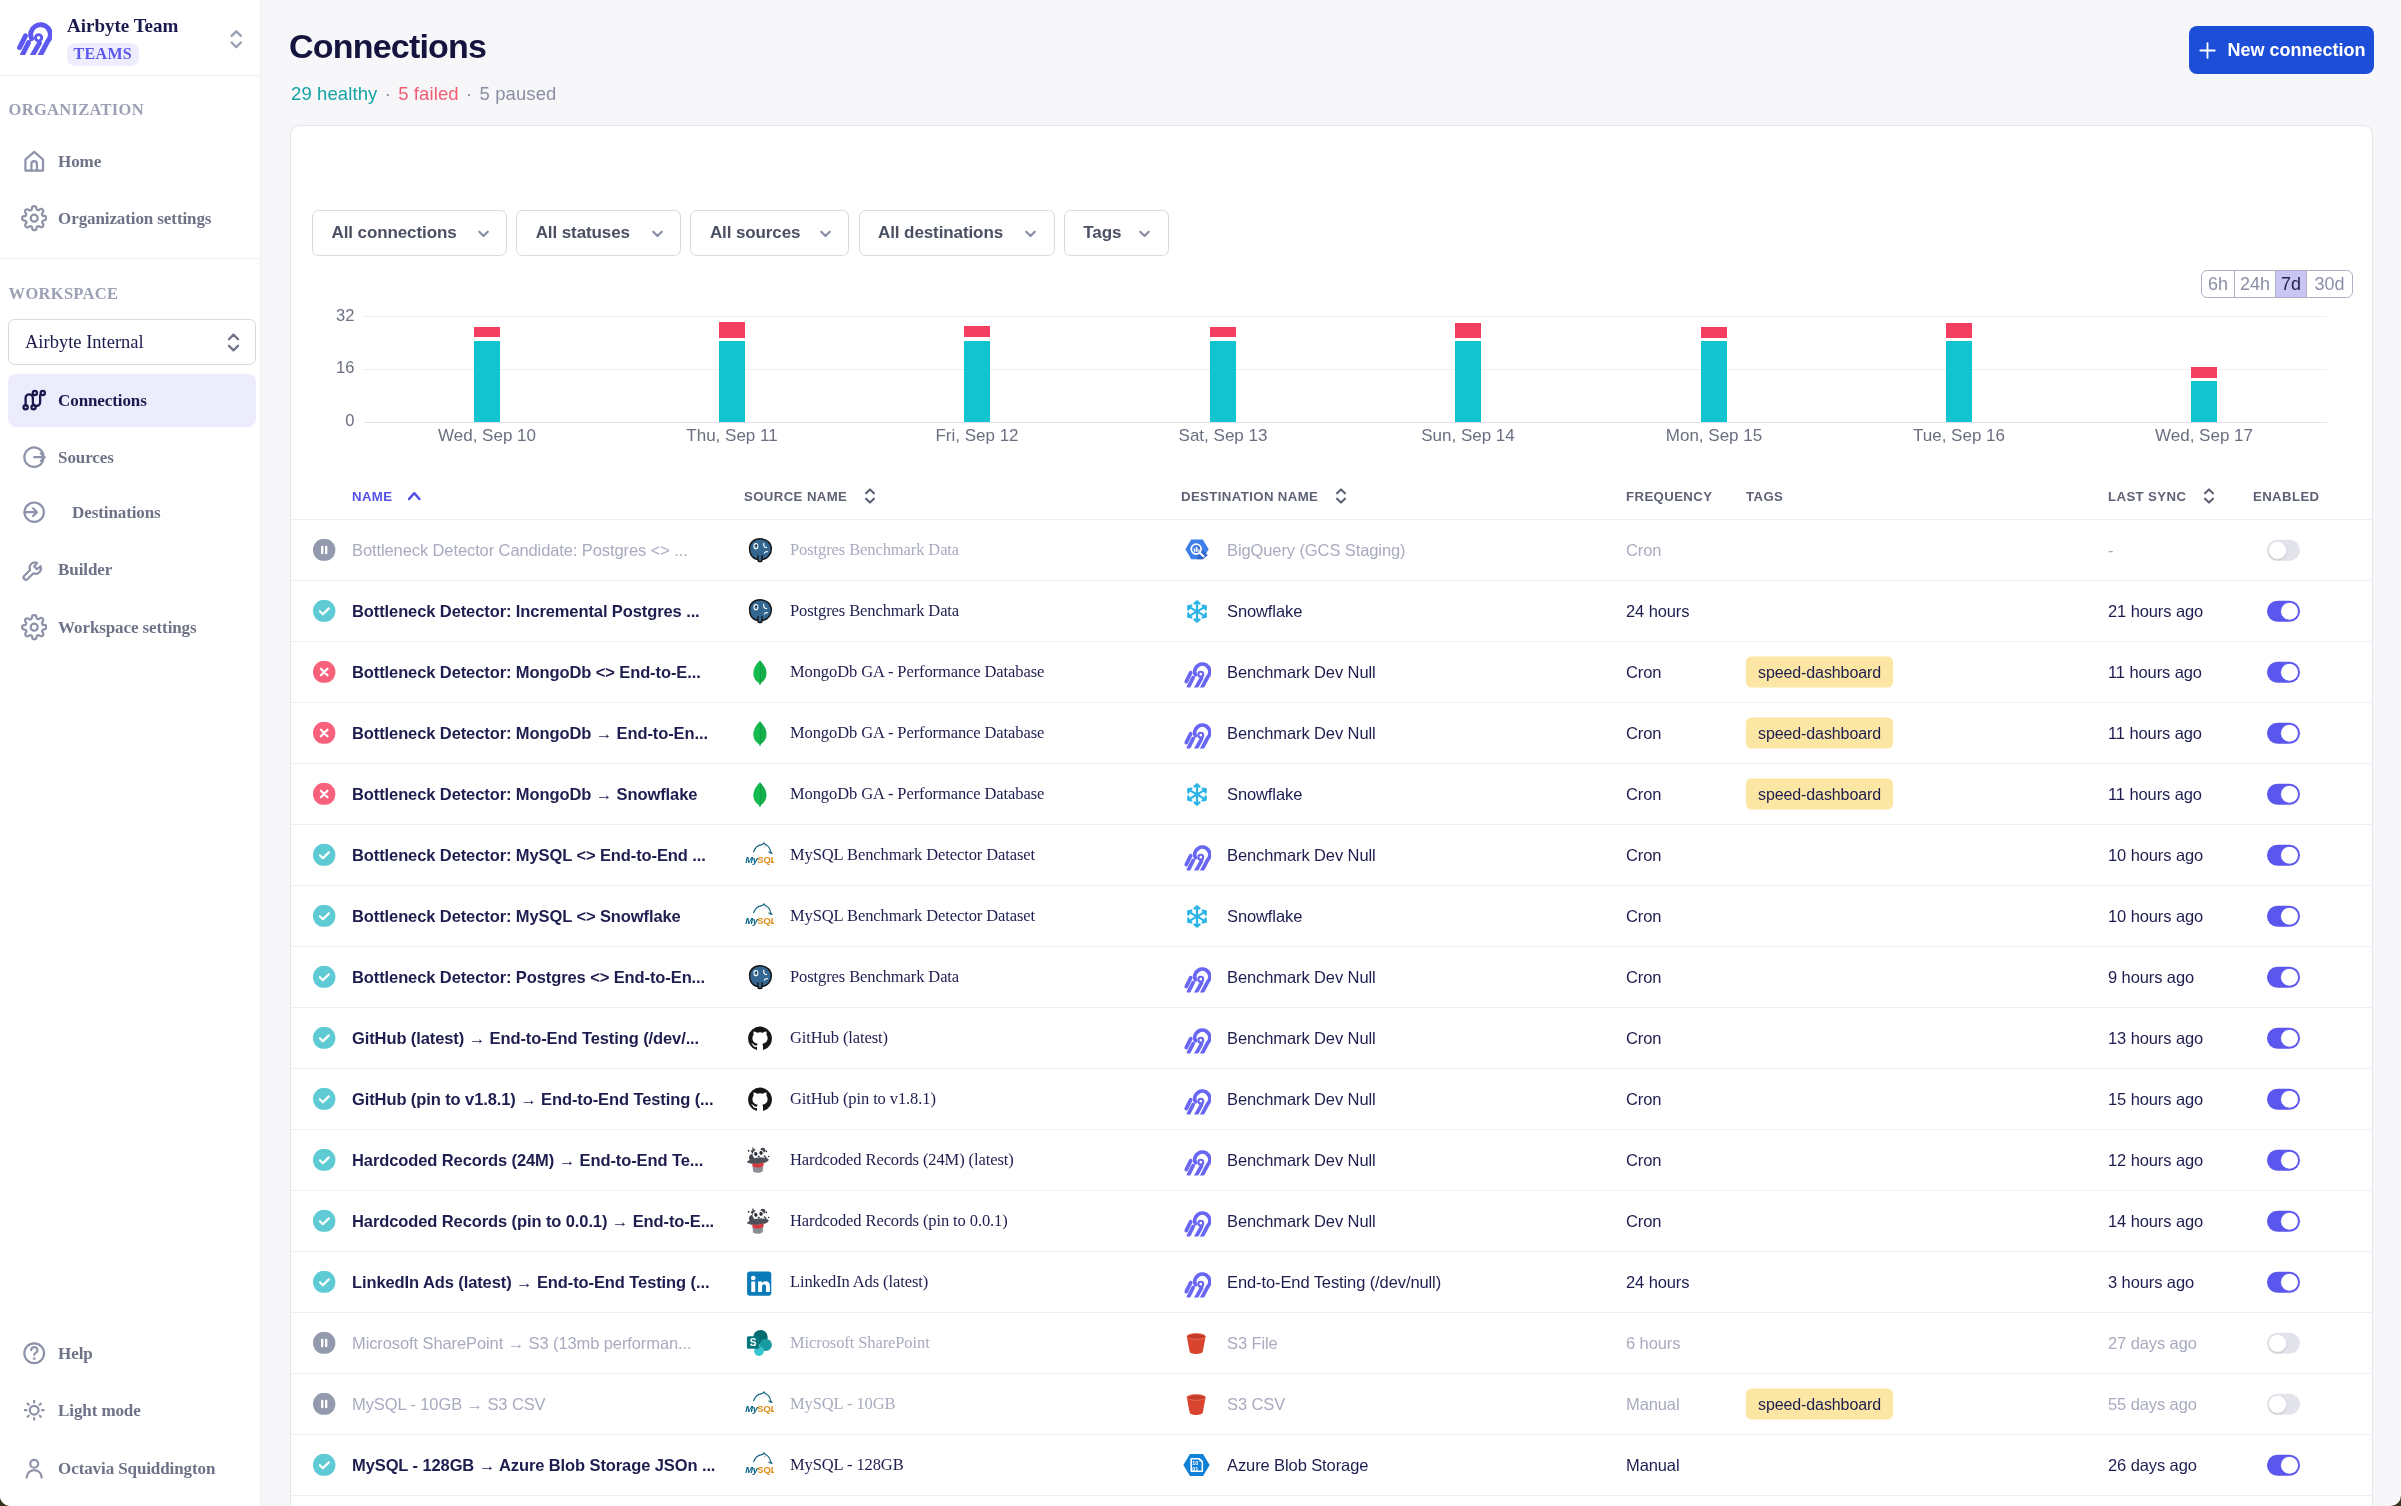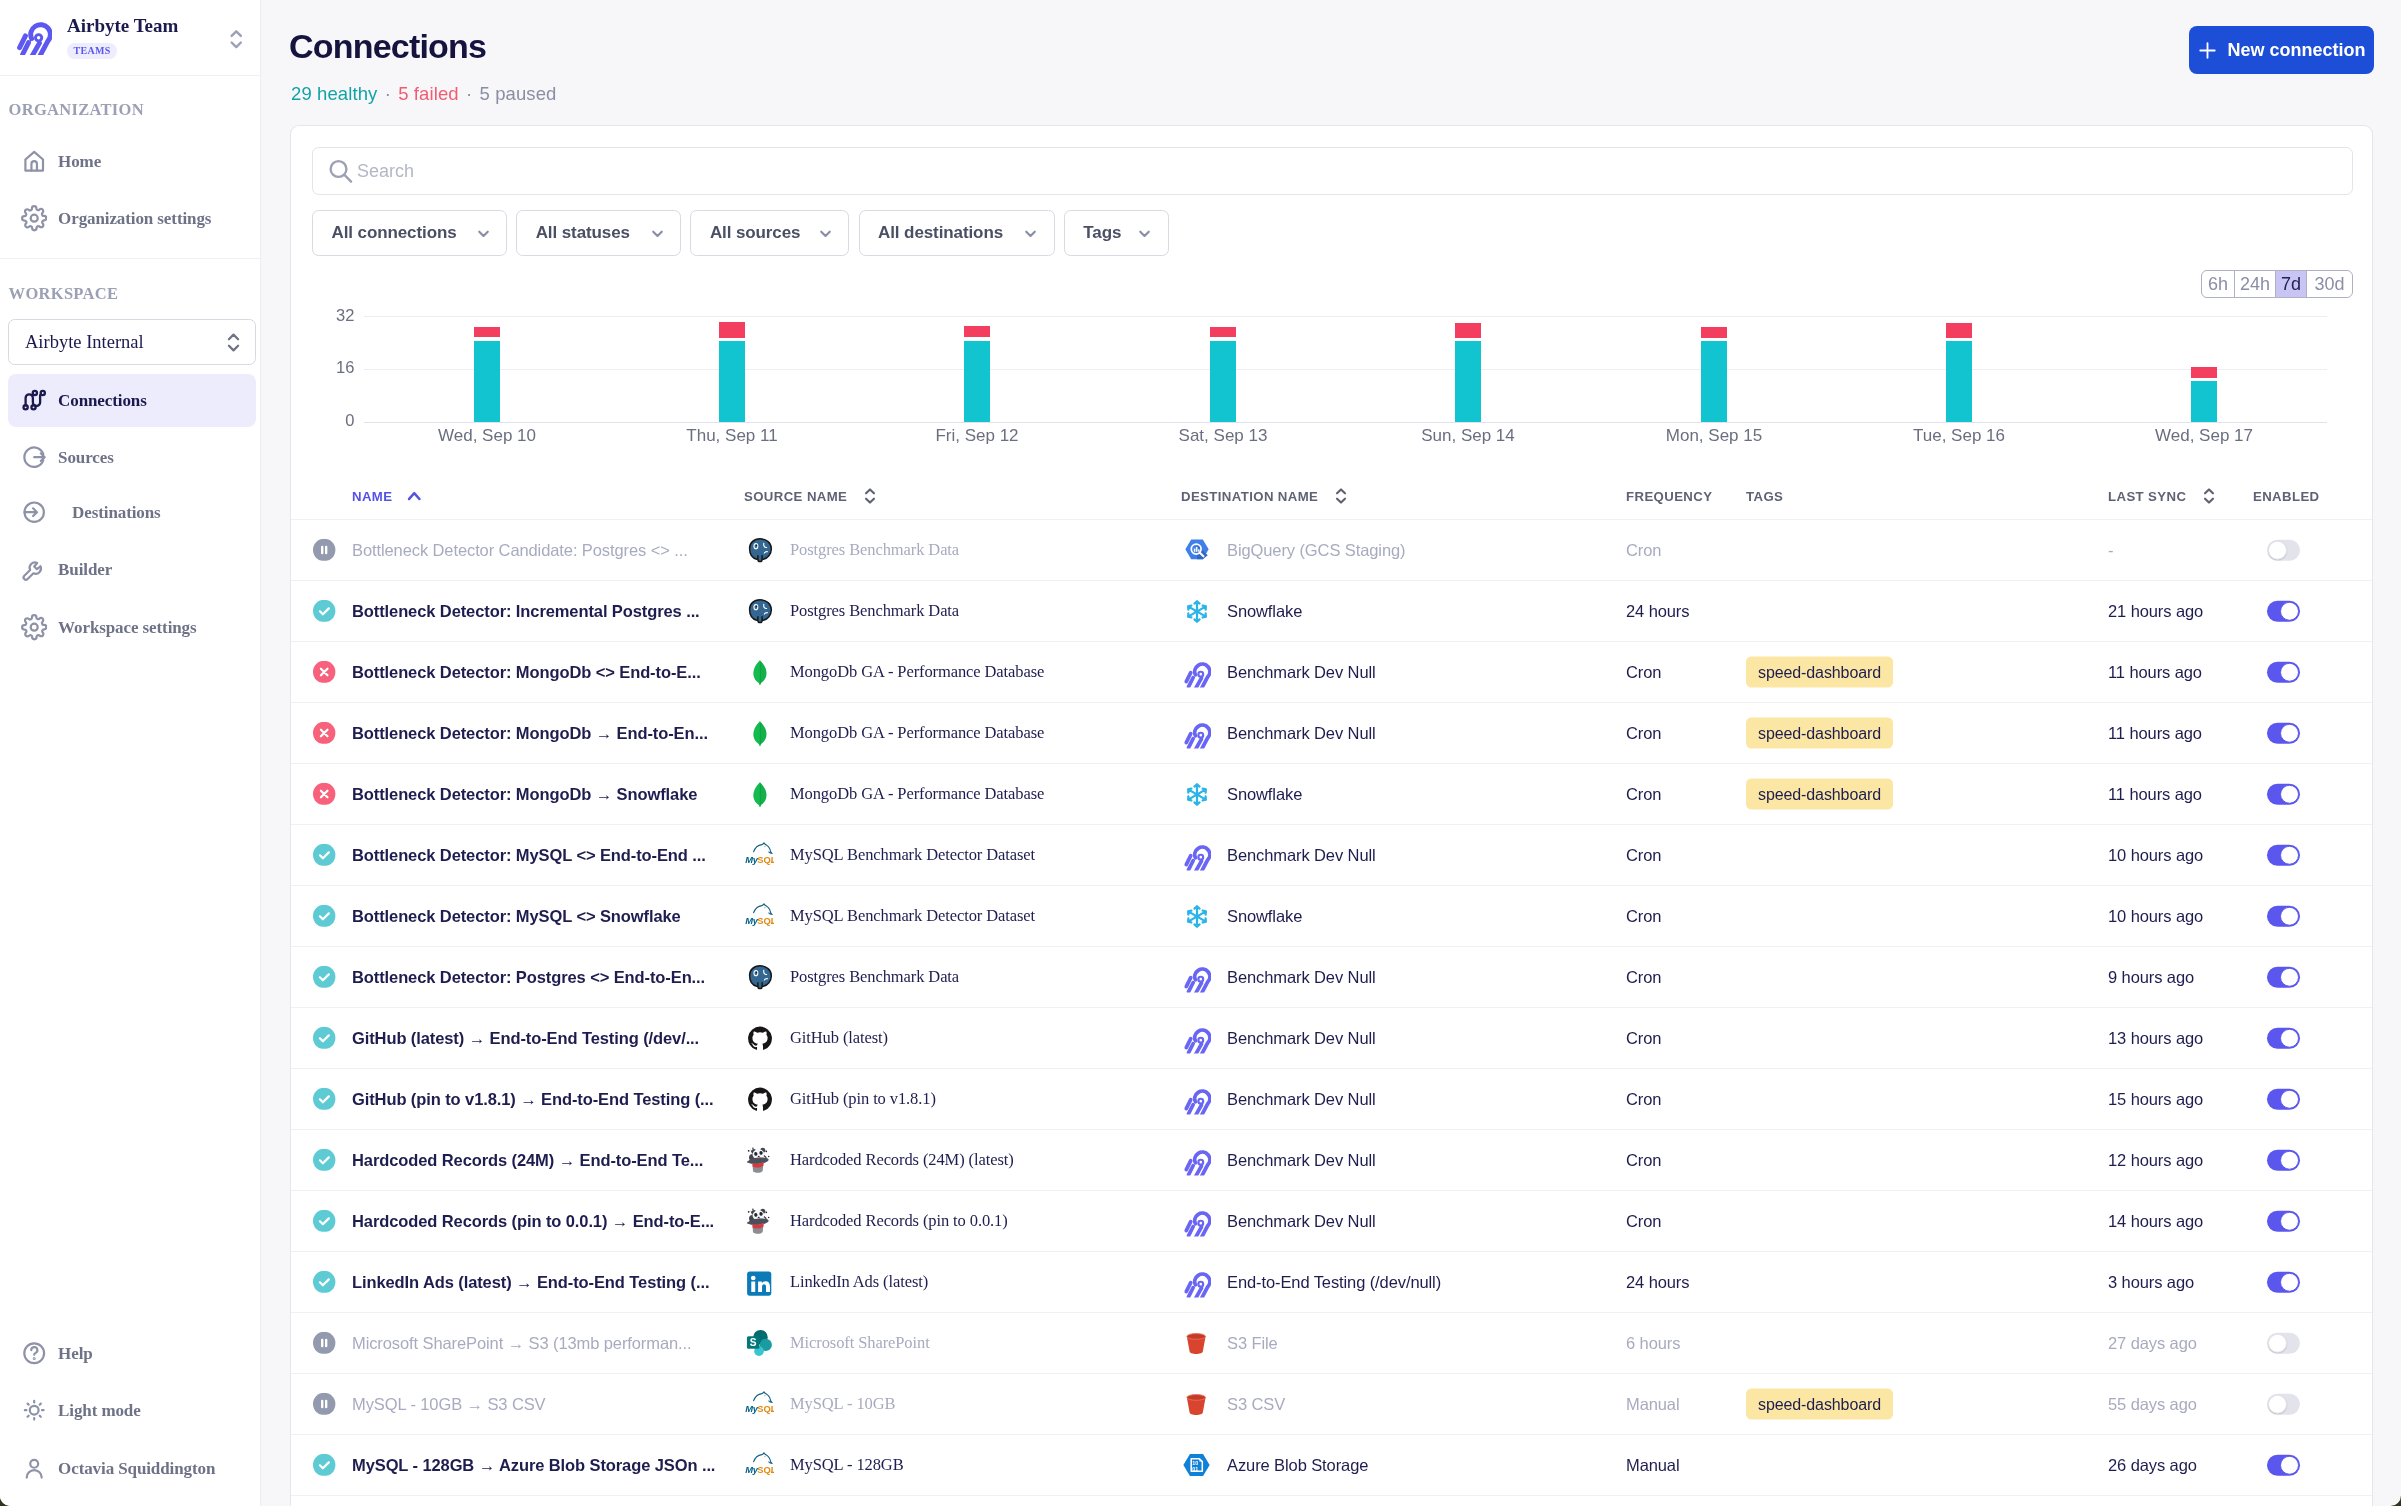--- a/index.html
+++ b/index.html
@@ -2,21 +2,21 @@
 <html style="font-size:10.6px"><head>
 <meta charset="utf-8">
 <style>
   * { margin:0; padding:0; box-sizing:border-box; }
   html,body { width:2401px; height:1506px; font-family:"Liberation Sans", sans-serif; background:#33331c; }
   #app { position:absolute; inset:0; display:flex; border-radius:0 0 10.6px 10.6px; overflow:hidden; background:#F7F7FA; }
   
   aside { position:relative; width:261px; background:#fff; border-right:1.3px solid #ECECF2; flex:none;font-family:Liberation Serif, serif; }
   .logo { position:absolute; left:14px; top:14.5px; }
   .sbtitle { position:absolute; left:67px; top:14.5px; font-size:19px; font-weight:700; color:#1B1A4E; }
-  .teams { position:absolute; left:67px; top:43px; background:#EDEDFD; color:#5B57EE; font-size:10px; font-weight:600; padding:2px 6.6px 2.6px; border-radius:8.6px; letter-spacing:0.3px;}
+  .teams { position:absolute; left:67px; top:43px; background:#EDEDFD; color:#5B57EE; font-size:16px; font-weight:600; padding:2px 6.6px 2.6px; border-radius:8.6px; letter-spacing:0.3px;}
   .updown { position:absolute; right:14.5px; top:28px; }
   .sbdiv { position:absolute; left:0; width:100%; height:1.3px; background:#EFEFF4; }
   .sblabel { position:absolute; left:8.6px; font-size:16.5px; font-weight:700; color:#9CA0B4; letter-spacing:0.3px; }
   .sbitem { position:absolute; left:8px; width:248px; height:53px; display:flex; align-items:center; border-radius:8px; color:#6E7287; font-size:17px; font-weight:600; letter-spacing:-0.1px; }
   .sbitem svg { margin-left:12.5px; margin-right:11.2px; flex:none; }
   .sbitem.sel { background:#EDECFC; color:#1B1A4E; }
   .wsel { position:absolute; left:8px; top:319px; width:248px; height:46px; border:1.3px solid #D7D9E0; border-radius:6.6px; display:flex; align-items:center; font-size:18.5px; color:#1B1A4E; }
   .wsel span { margin-left:16px; }
   .wsel svg { position:absolute; right:13.2px; }
   
@@ -200,29 +200,20 @@
 <main>
   <h1>Connections</h1>
   <div class="sub"><span class="ok">29 healthy</span><i>·</i><span class="bad">5 failed</span><i>·</i><span>5 paused</span></div>
   <div class="newbtn">
         <svg width="21" height="21" viewBox="0 0 32 32">
           <path d="M16 5 V27 M5 16 H27" stroke="#fff" stroke-width="2.8" stroke-linecap="round"></path>
         </svg>
         <span>New connection</span>
       </div>
   <div class="card">
-    <div class="search">
-          <svg width="29" height="29" viewBox="0 0 22 22">
-            <g fill="none" stroke="#9CA0B4" stroke-width="1.8" stroke-linecap="round">
-              <circle cx="9.5" cy="9.5" r="6"></circle>
-              <path d="M14 14 L19 19"></path>
-            </g>
-          </svg>
-          <span class="ph">Search</span>
-        </div>
     <div class="filters">
           <div class="fbtn" style="width:195px">
             <span>All connections</span>
             <svg width="17" height="17" viewBox="0 0 14 14">
               <path d="M3.5 5.5 L7 9 L10.5 5.5" fill="none" stroke="#8A8EA6" stroke-width="1.8" stroke-linecap="round" stroke-linejoin="round"></path>
             </svg>
           </div>
           <div class="fbtn" style="width:165px">
             <span>All statuses</span>
             <svg width="17" height="17" viewBox="0 0 14 14">

